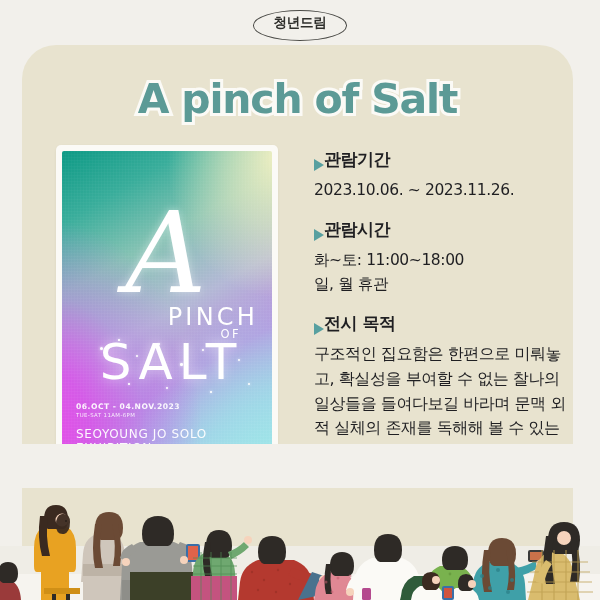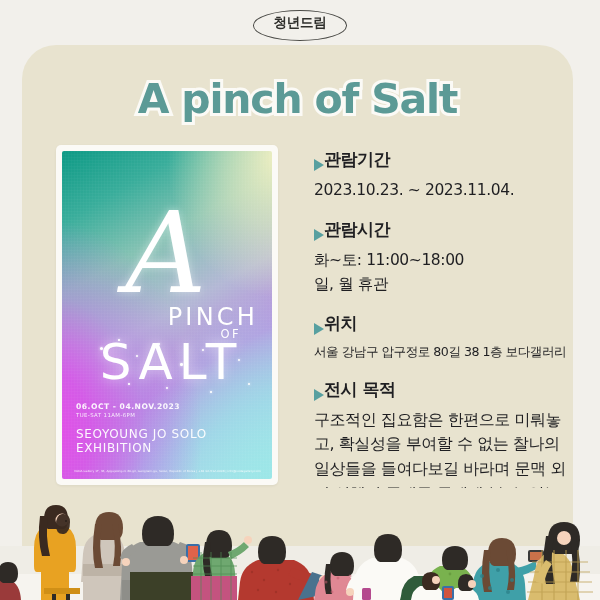--- a/index.html
+++ b/index.html
@@ -36,21 +36,21 @@
     background: transparent;
     line-height: 1.15;
   }
 
   
   .card {
     position: absolute;
     left: 22px;
     top: 45px;
     width: 551px;
-    height: 555px;
+    height: 399px;
     background: #E8E3CF;
     border-radius: 34px 34px 0 0;
     overflow: hidden;
     z-index: 5;
   }
 
   
   .title {
     position: absolute;
     left: 0;
@@ -293,39 +293,32 @@
     </div>
   </div>
 
   <div class="info">
 
     <div class="sec">
       <div class="sec-head">
         <span class="tri"></span>
         <span class="sec-title">관람기간</span>
       </div>
-      <div class="sec-line">2023.10.23. ~ 2023.11.04.</div>
+      <div class="sec-line">2023.10.06. ~ 2023.11.26.</div>
     </div>
 
     <div class="sec">
       <div class="sec-head">
         <span class="tri"></span>
         <span class="sec-title">관람시간</span>
       </div>
       <div class="sec-line">화~토: 11:00~18:00</div>
       <div class="sec-line">일, 월 휴관</div>
     </div>
 
-    <div class="sec">
-      <div class="sec-head">
-        <span class="tri"></span>
-        <span class="sec-title">위치</span>
-      </div>
-      <div class="sec-line sm">서울 강남구 압구정로 80길 38 1층 보다갤러리</div>
-    </div>
 
     <div class="sec">
       <div class="sec-head">
         <span class="tri"></span>
         <span class="sec-title">전시 목적</span>
       </div>
       <p class="body-p">구조적인 집요함은 한편으로 미뤄놓고, 확실성을 부여할 수 없는 찰나의 일상들을 들여다보길 바라며 문맥 외적 실체의 존재를 독해해 볼 수 있는 자리를 선보임</p>
     </div>
 
   </div>

